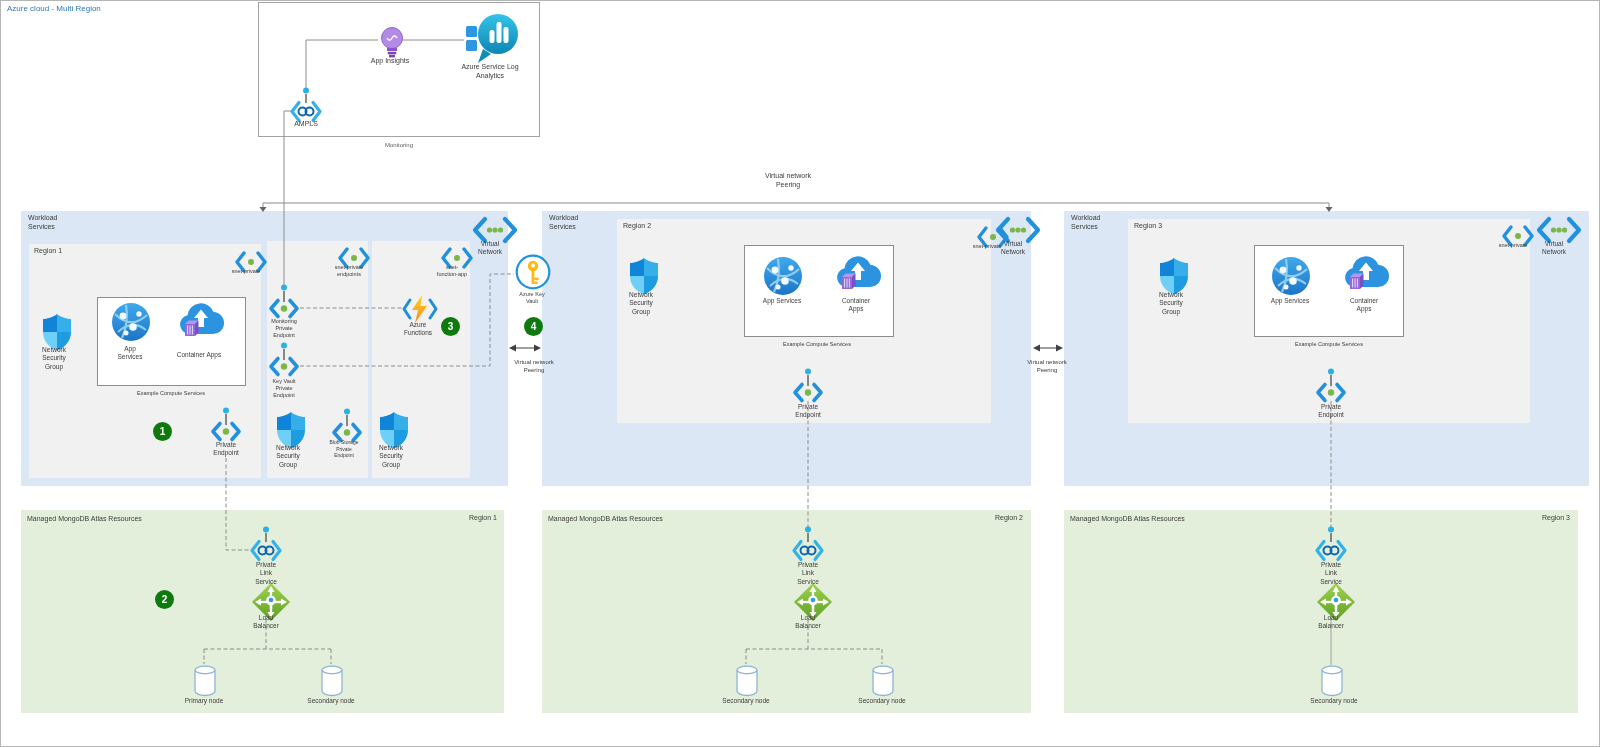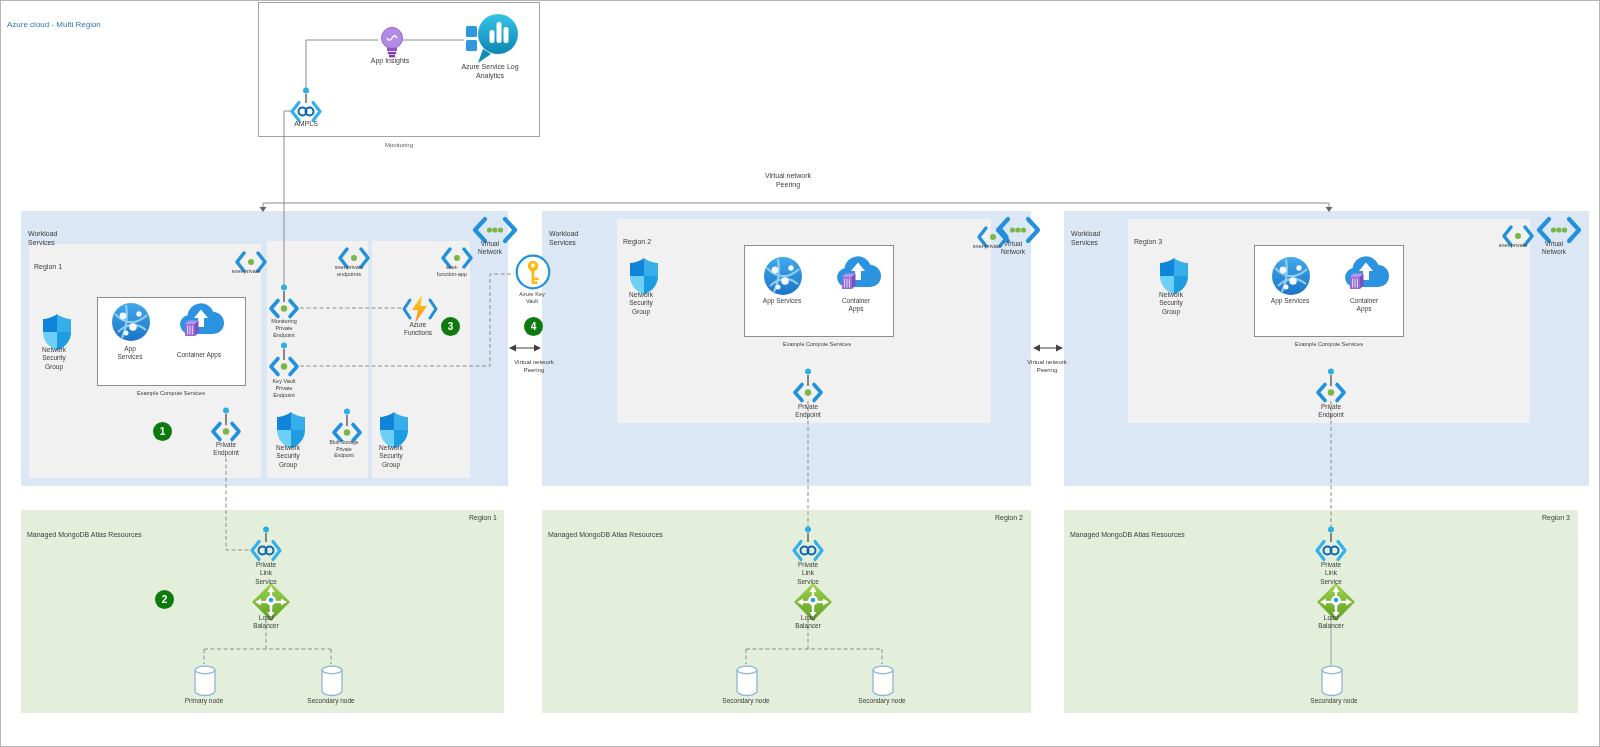--- a/index.html
+++ b/index.html
@@ -8,21 +8,21 @@
     font-family:"Liberation Sans", sans-serif;color:#3b3b3b;}
   .box{position:absolute;box-sizing:border-box;}
   .blue{background:#dbe7f4;}
   .gray{background:#f1f1f1;}
   .green{background:#e3efda;}
   .white-box{background:#ffffff;border:1px solid #8c8c8c;}
   .mon-box{background:#ffffff;border:1px solid #a3a3a3;}
   .lbl{position:absolute;font-size:6.5px;line-height:1.3;text-align:center;
     transform:translateX(-50%);color:#3b3b3b;z-index:30;}
   .lbl-left{position:absolute;font-size:7px;line-height:1.3;text-align:left;
-    color:#3b3b3b;z-index:30;white-space:pre-line;margin-top:16px;}
+    color:#3b3b3b;z-index:30;white-space:pre-line;}
   .lbl-right{position:absolute;font-size:7px;transform:translateX(-100%);
     color:#3b3b3b;z-index:30;white-space:nowrap;}
   .t7{font-size:7px;} .t6{font-size:6px;} .t55{font-size:5.5px;} .t5{font-size:5px;}
   .nowrap{white-space:nowrap;}
   .title{color:#2e75b6;font-size:8px;}
   .cap{color:#595959;}
   .badge{position:absolute;width:19px;height:19px;border-radius:50%;background:#0e7a0e;
     color:#fff;font-size:10px;font-weight:bold;display:flex;align-items:center;
     justify-content:center;z-index:40;}
   svg.overlay{position:absolute;left:0;top:0;z-index:20;}

